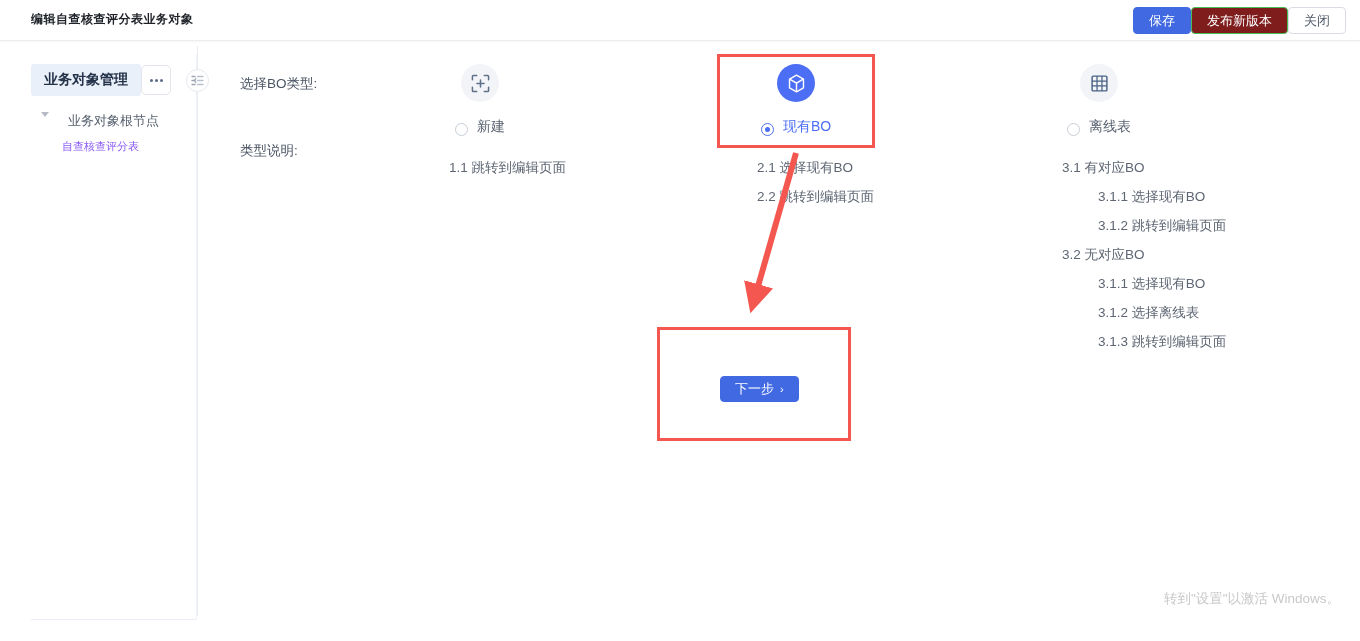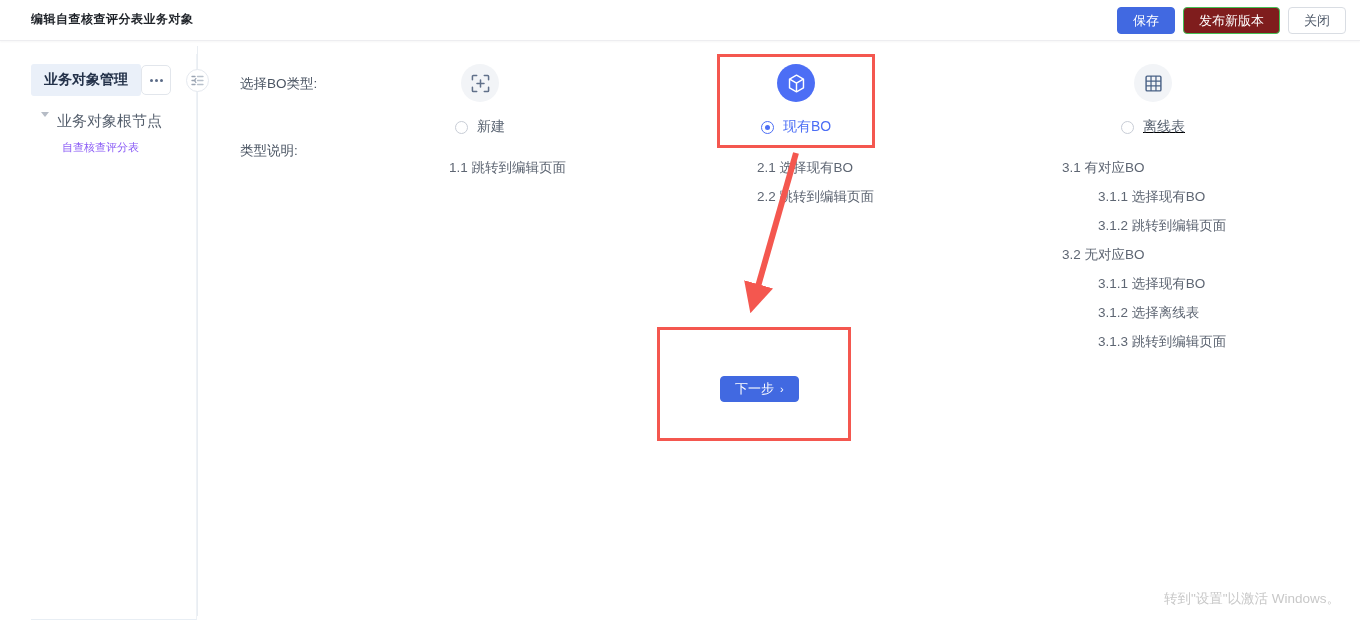--- a/index.html
+++ b/index.html
@@ -17,21 +17,21 @@
     background:#ffffff;
     border-bottom:1px solid #ededf0;
     box-shadow: 0 1px 2px rgba(0,0,0,0.04);
   }
   .header-title {
     position:absolute; left:31px; top:11px;
     font-size:12px; font-weight:bold; color:#1f2329; letter-spacing:0.5px;
   }
   .header-actions {
     position:absolute; right:14px; top:7px;
-    display:flex; align-items:center; gap:8px;
+    display:flex; align-items:center; 
   }
   .btn {
     height:27px; padding:0 15px;
     font-size:13px; line-height:25px;
     border-radius:4px; cursor:pointer;
     border:1px solid transparent;
     display:inline-block; text-align:center;
     white-space:nowrap;
   }
   .btn-primary { background:#4169e1; color:#fff; border-color:#4169e1; }
@@ -58,22 +58,22 @@
   }
   .dots-btn {
     width:30px; height:30px; border:1px solid #e2e6ec; border-radius:5px;
     background:#fff; display:flex; align-items:center; justify-content:center;
     gap:2px; cursor:pointer;
   }
   .dots-btn i { width:3px; height:3px; background:#5b6b87; border-radius:50%; display:block; }
 
   .tree { position:absolute; left:0; top:55px; width:166px; }
   .tree-node-root {
-    display:flex; align-items:flex-start; gap:8px;
-    font-size:15px; color:#555f6d; padding:3px 0 3px 10px;
+    display:flex; align-items:flex-start; gap:19px;
+    font-size:13px; color:#555f6d; padding:3px 0 3px 10px;
     cursor:pointer;
   }
   .caret {
     width:0;height:0;
     border-left:4px solid transparent; border-right:4px solid transparent;
     border-top:5px solid #b6bcc6; display:block;
   }
   .tree-node-child {
     font-size:11px; color:#8b5cf6; padding:6px 0 6px 31px; cursor:pointer;
   }
@@ -92,34 +92,34 @@
   }
 
   
   .label-col { position:absolute; left:240px; font-size:13.5px; color:#4b5563; }
   #lbl-bo-type { top:75px; }
   #lbl-type-desc { top:142px; }
 
   .opt-col { position:absolute; width:230px; text-align:center; }
   #col-1 { left:365px; top:64px; }
   #col-2 { left:681px; top:64px; }
-  #col-3 { left:1038px; top:64px;text-decoration:underline; }
+  #col-3 { left:984px; top:64px; }
 
   .opt-icon {
     width:38px; height:38px; border-radius:50%;
     margin:0 auto;
     display:flex; align-items:center; justify-content:center;
     cursor:pointer;
   }
   .opt-icon.inactive { background:#f2f4f7; }
   .opt-icon.active { background:#4c6ef5; }
 
   .opt-radio-row {
     margin-top:16px;
-    display:flex; align-items:center; justify-content:center; gap:9px;
+    display:flex; align-items:flex-end; justify-content:center; gap:9px;
     cursor:pointer;
   }
   .radio {
     width:13px; height:13px; border-radius:50%;
     border:1px solid #c8cdd6; background:#fff; display:block;
     position:relative; flex:0 0 auto;
   }
   .radio.checked { border-color:#4c6ef5; }
   .radio.checked::after {
     content:""; position:absolute; left:3px; top:3px;

